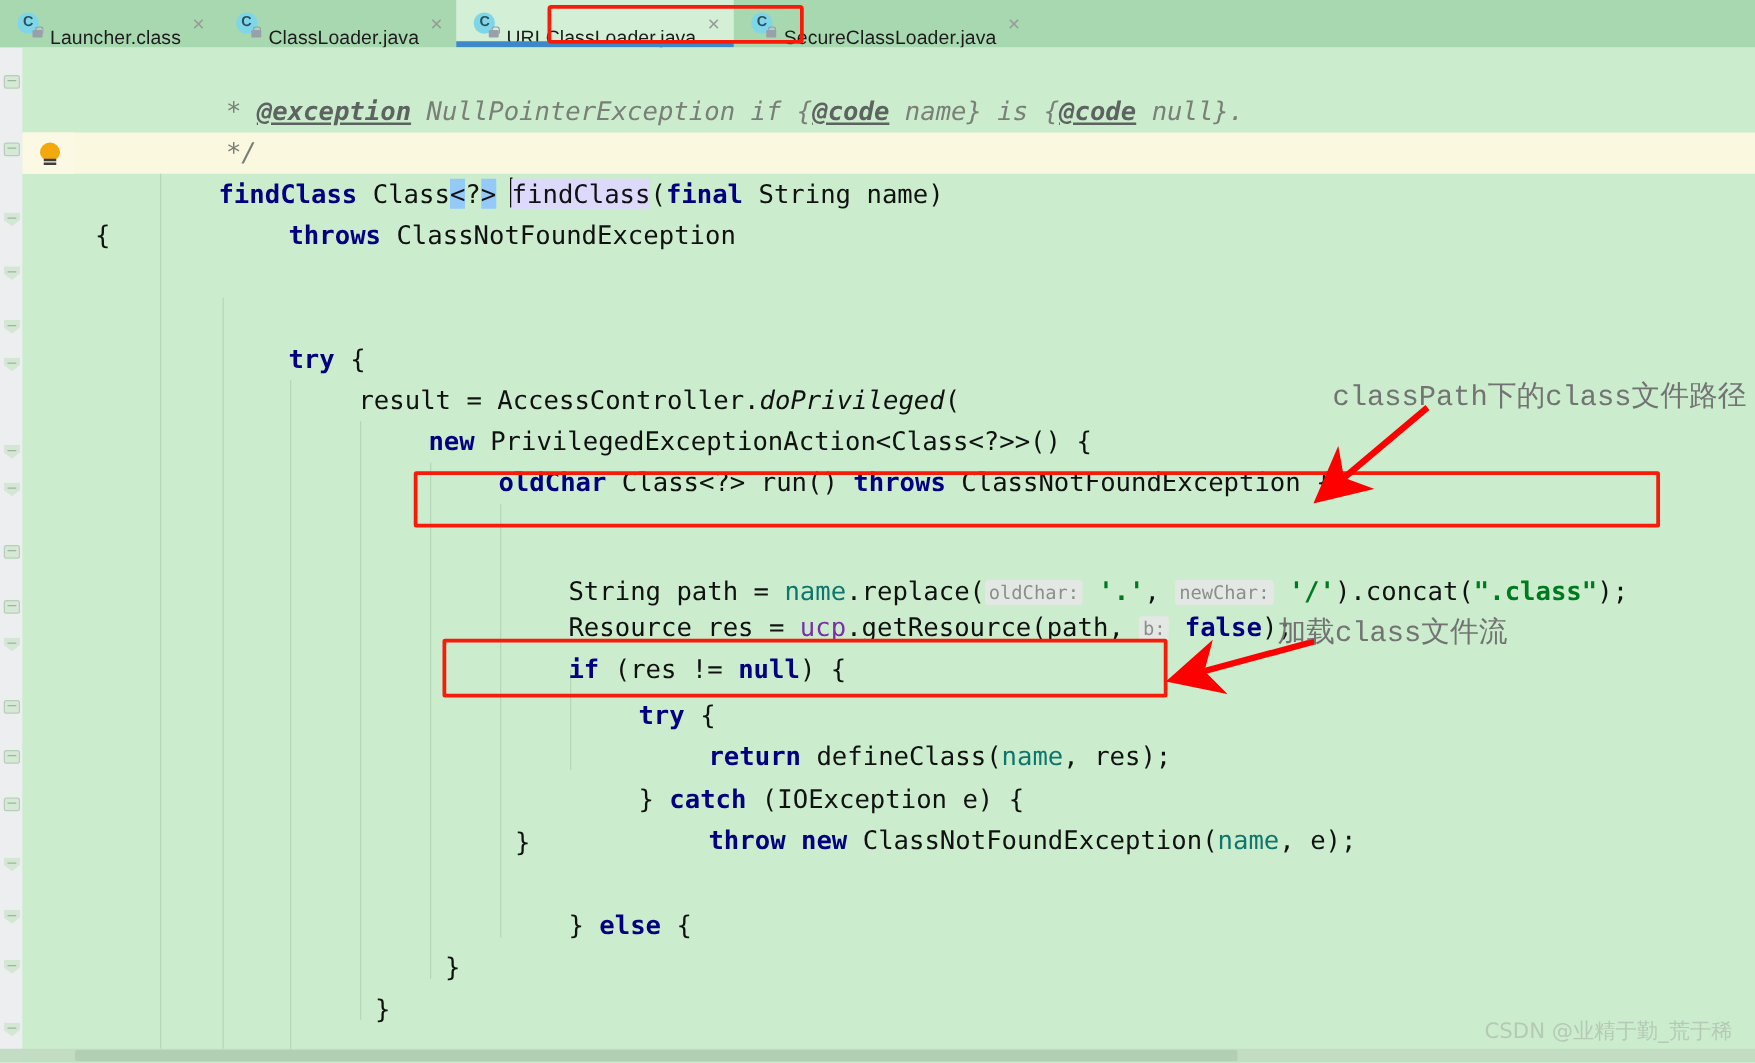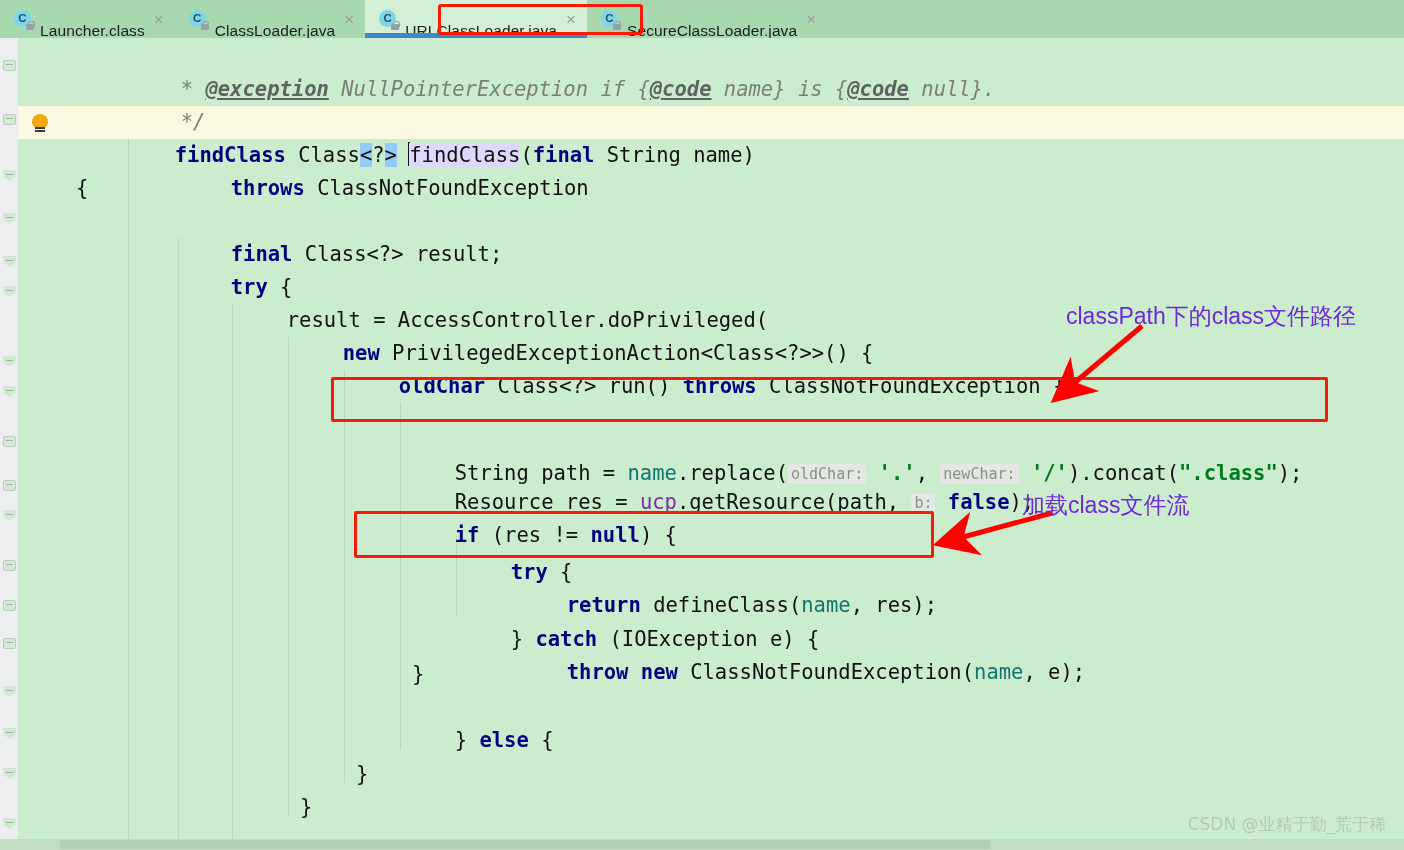--- a/index.html
+++ b/index.html
@@ -118,38 +118,38 @@
   
   .iguide{position:absolute;width:1px;background:#b6d8b8;}
 
   
   .kw{color:#000080;font-weight:700;}
   .cmt{color:#7a7f78;font-style:italic;}
   .cmt-tag{color:#5c6360;font-style:italic;text-decoration:underline;font-weight:700;}
   .str{color:#007a1f;font-weight:700;}
   .fld{color:#7a2fa8;}
   .prm{color:#0f766e;}
-  .it{}
+  .it{font-style:italic;}
   .hint{
     background:#e4e8e4;color:#8a8f8a;font-size:15px;
     padding:1px 3px;border-radius:3px;font-style:normal;
     vertical-align:1px;
   }
   .matchbr{background:#93caf7;}
   .idsel{background:#dcd9fb;}
   .caret{
     display:inline-block;width:2px;height:24px;background:#111;
     vertical-align:-4px;margin:0 -1px;
   }
 
   
   .redbox{position:absolute;border:3px solid #f81b09;box-sizing:border-box;border-radius:2px;}
   .note{
-    position:absolute;color:#6d28d9;font-size:23px;
-    font-family:Liberation Sans, sans-serif;
+    position:absolute;color:#737373;font-size:23px;
+    font-family:Liberation Mono, monospace;
     white-space:nowrap;font-weight:400;
   }
   .arrowsvg{position:absolute;pointer-events:none;}
 
   .watermark{
     position:absolute;right:18px;bottom:14px;
     color:#b6c9b6;font-size:17px;
     font-family:"DejaVu Sans","Liberation Sans",sans-serif;
     white-space:nowrap;
   }
@@ -324,23 +324,20 @@
       <div class="ln" style="top:68px;left:76px">
         <span class="kw">findClass</span> Class<span class="matchbr">&lt;</span>?<span class="matchbr">&gt;</span> <span class="caret"></span><span class="idsel">findClass</span>(<span class="kw">final</span> String name)
       </div>
 
       <div class="ln" style="top:101px;left:132px">
         <span class="kw">throws</span> ClassNotFoundException
       </div>
 
       <div class="ln" style="top:134px;left:76px">{</div>
 
-      <div class="ln" style="top:167px;left:132px">
-        <span class="kw">final</span> Class&lt;?&gt; result;
-      </div>
 
       <div class="ln" style="top:200px;left:132px">
         <span class="kw">try</span> {
       </div>
 
       <div class="ln" style="top:233px;left:188px">
         result = AccessController.<span class="it">doPrivileged</span>(
       </div>
 
       <div class="ln" style="top:266px;left:244px">

